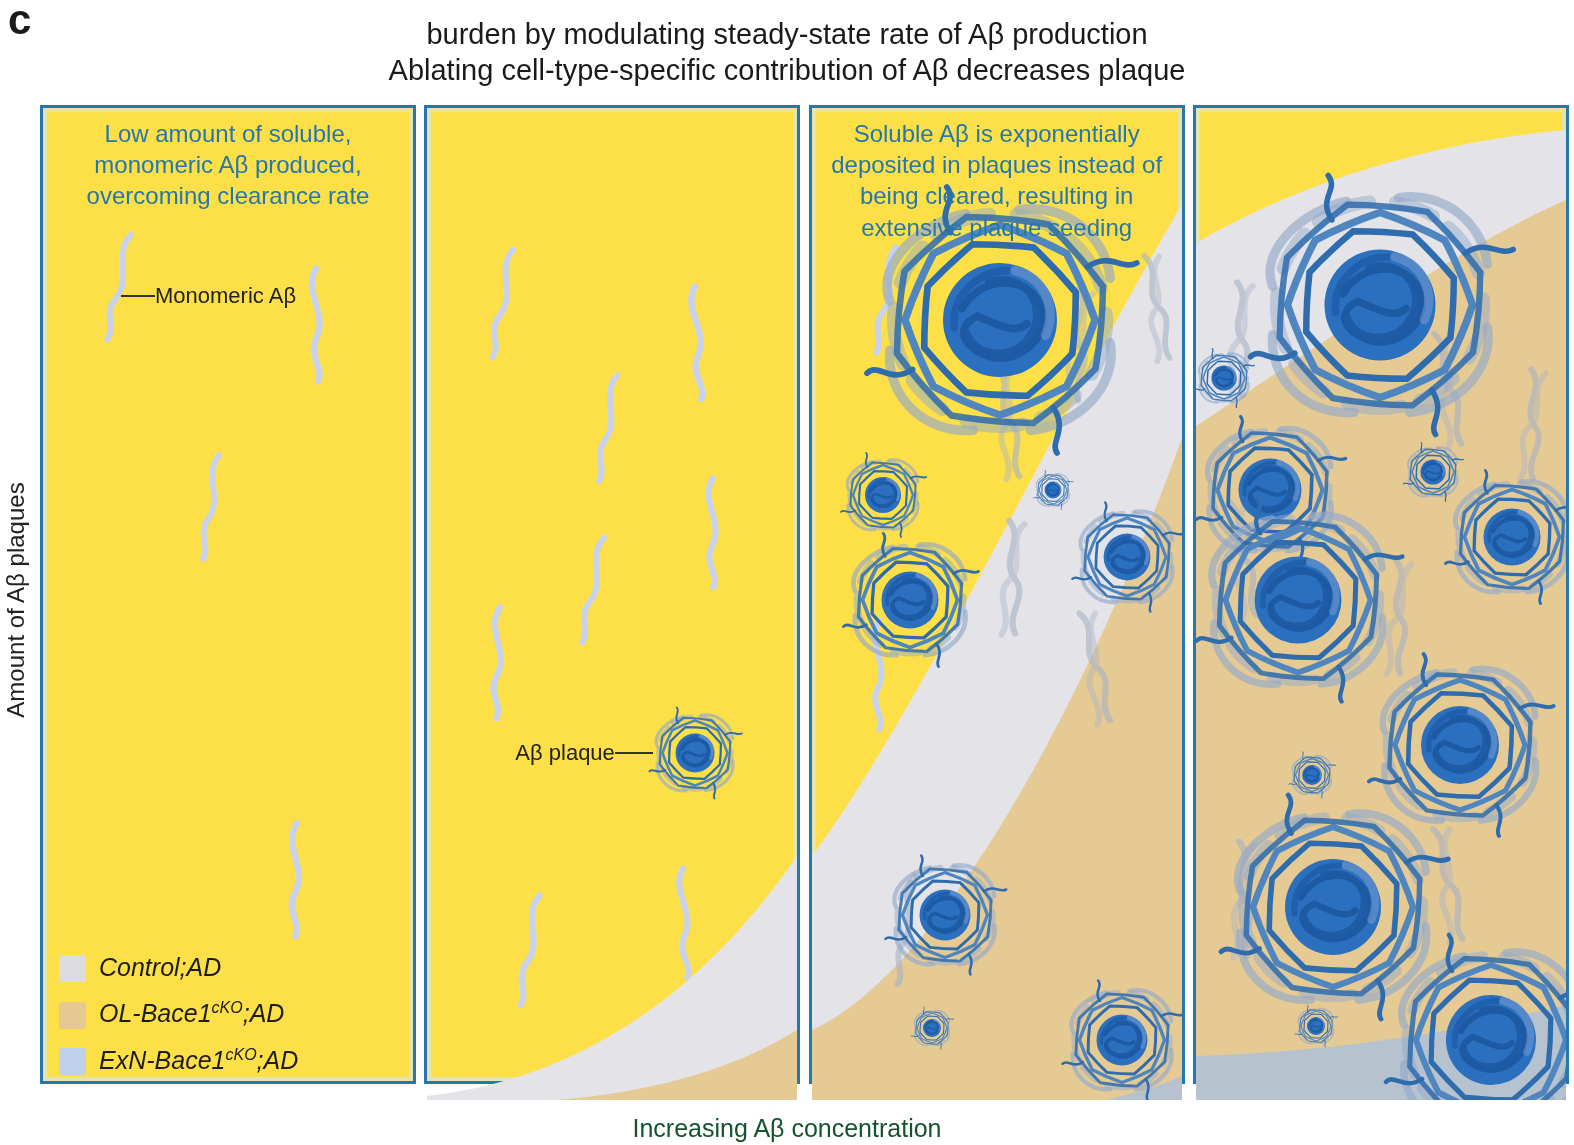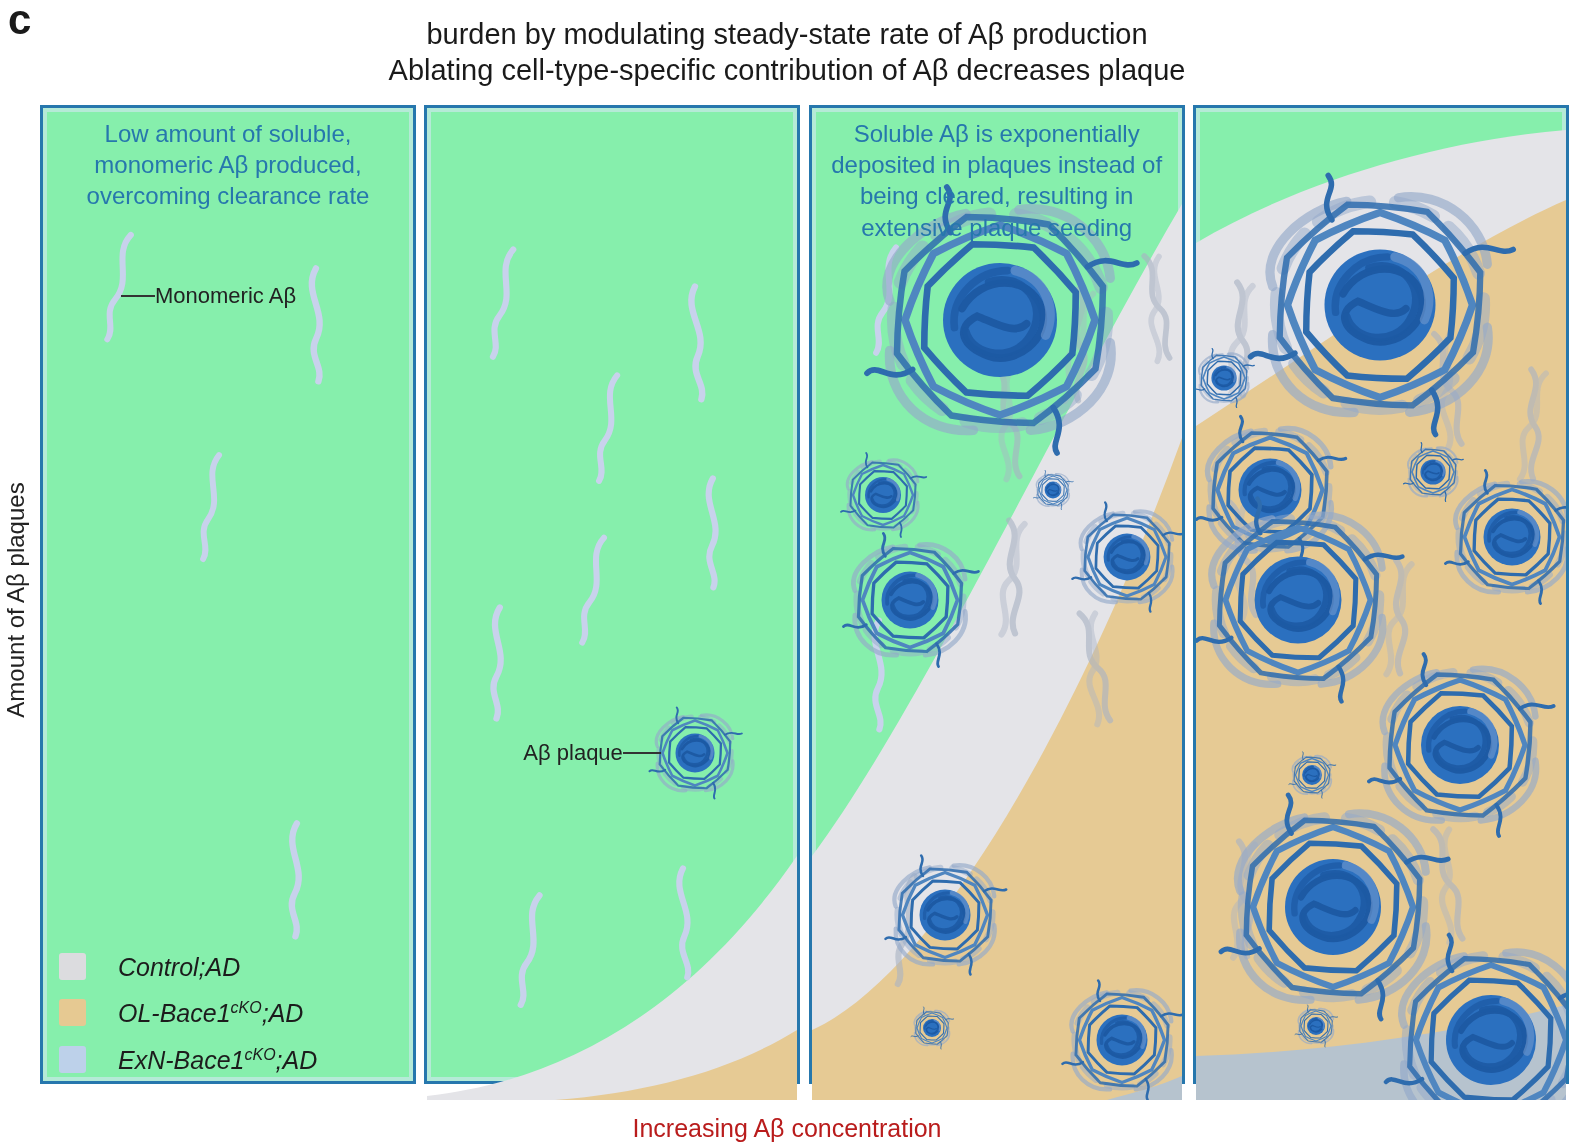--- a/index.html
+++ b/index.html
@@ -3,34 +3,34 @@
 <meta charset="utf-8">
 <style>
   html,body{margin:0;padding:0;background:#fff;}
   .fig{position:relative;width:1574px;height:1145px;background:#fff;overflow:hidden;
        font-family:"Liberation Sans","DejaVu Sans",sans-serif;color:var(--ink,#1a1a1a);}
   .panel-letter{position:absolute;left:8px;top:-4px;font-size:42px;font-weight:bold;color:#1a1a1a;}
   .fig-title{position:absolute;left:0;top:16px;width:100%;text-align:center;
              font-size:29px;line-height:1.25;color:#1a1a1a;}
   .y-axis{position:absolute;left:16px;top:600px;transform:translate(-50%,-50%) rotate(-90deg);
           white-space:nowrap;font-size:24px;color:#222;}
-  .x-axis{position:absolute;left:0;bottom:2px;width:100%;text-align:center;font-size:25px;color:#b91c1c;}
+  .x-axis{position:absolute;left:0;bottom:2px;width:100%;text-align:center;font-size:25px;color:#14532d;}
   .panels{position:absolute;left:40px;top:105px;width:1529px;height:998px;
           display:flex;justify-content:space-between;}
   .panel{position:relative;width:376px;height:979px;border:3px solid var(--accent,#2677ad);
-         box-sizing:border-box;background:#86efac;
+         box-sizing:border-box;background:#fde047;
          box-shadow:inset 0 0 0 4px rgba(214,230,243,.6);}
   .panel-art{position:absolute;left:0;top:0;width:370px;height:992px;display:block;}
   .panel-caption{position:absolute;left:0;top:6px;width:100%;padding:4px 4px;box-sizing:border-box;
                  text-align:center;font-size:24px;line-height:1.3;color:var(--accent,#2677ad);z-index:3;}
   .callout{position:absolute;z-index:3;display:flex;align-items:center;gap:0;
            font-size:22px;color:#222;white-space:nowrap;}
   .leader{display:inline-block;height:0;border-top:2px solid #333;}
   .legend{position:absolute;left:16px;bottom:6px;z-index:3;display:flex;flex-direction:column;gap:17px;}
-  .legend-row{display:flex;align-items:flex-start;gap:32px;}
+  .legend-row{display:flex;align-items:flex-end;gap:13px;}
   .swatch{width:27px;height:27px;border-radius:3px;flex:0 0 auto;}
   .legend-label{font-size:25px;font-style:italic;color:#1c1c1c;}
   .legend-label sup{font-size:16px;font-style:italic;}
   .sq-bright{color:var(--monomer,#c8d2ec);}
   .sq-dim{color:var(--monomer-dim,#a9b3c4);opacity:.62;}
 </style>
 </head>
 <body>
 
 <svg width="0" height="0" style="position:absolute" aria-hidden="true">
@@ -111,21 +111,21 @@
         <use href="#squiggle-g" class="sq-bright" transform="translate(75,195) rotate(6) scale(0.56) translate(-28,-105)"></use>
         <use href="#squiggle-g" class="sq-bright" transform="translate(270,235) rotate(-8) scale(0.58) translate(-28,-105)"></use>
         <use href="#squiggle-g" class="sq-bright" transform="translate(180,320) rotate(5) scale(0.55) translate(-28,-105)"></use>
         <use href="#squiggle-g" class="sq-bright" transform="translate(285,425) rotate(-5) scale(0.56) translate(-28,-105)"></use>
         <use href="#squiggle-g" class="sq-bright" transform="translate(165,482) rotate(7) scale(0.55) translate(-28,-105)"></use>
         <use href="#squiggle-g" class="sq-bright" transform="translate(70,555) rotate(-3) scale(0.57) translate(-28,-105)"></use>
         <use href="#squiggle-g" class="sq-bright" transform="translate(102,842) rotate(5) scale(0.57) translate(-28,-105)"></use>
         <use href="#squiggle-g" class="sq-bright" transform="translate(257,815) rotate(-7) scale(0.56) translate(-28,-105)"></use>
         <use href="#plaque-g" transform="translate(268,645) scale(0.65)"></use>
       </svg>
-      <div class="callout" style="left:96px;top:632px;">
+      <div class="callout" style="left:88px;top:632px;">
         <span>Aβ plaque</span>
         <span class="leader" style="width:38px;"></span>
       </div>
     </section>
 
     <section class="panel">
       <div class="panel-caption">Soluble Aβ is exponentially deposited in plaques instead of being cleared, resulting in extensive plaque seeding</div>
       <svg class="panel-art" viewBox="0 0 370 992" preserveAspectRatio="none">
         <path style="fill:var(--control,#e4e4e8)" d="M0,748 C110,600 250,300 370,96 L370,992 L0,992 Z"></path>
         <path style="fill:var(--ol,#e6ca94)" d="M0,922 C120,868 265,620 370,330 L370,992 L0,992 Z"></path>

